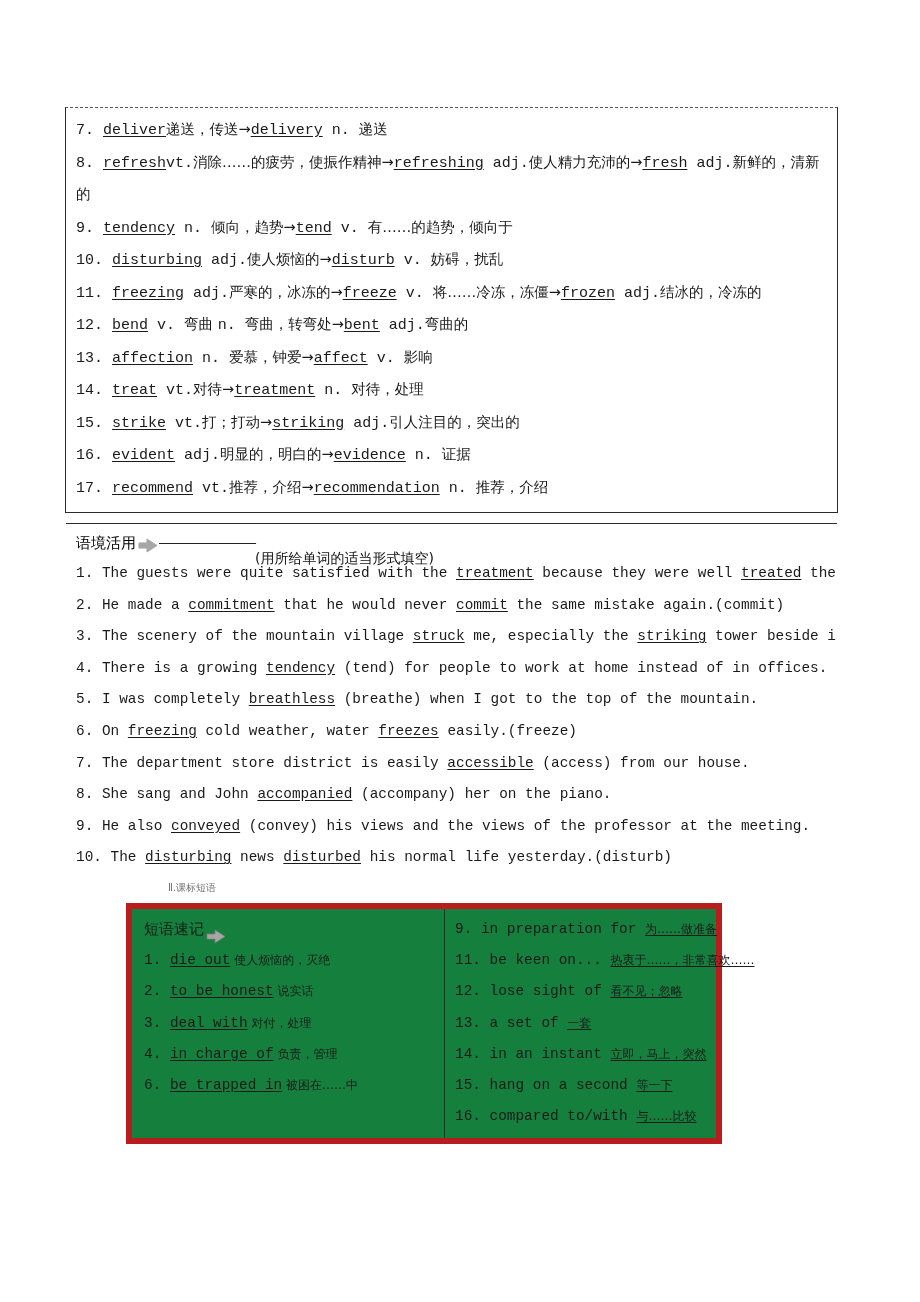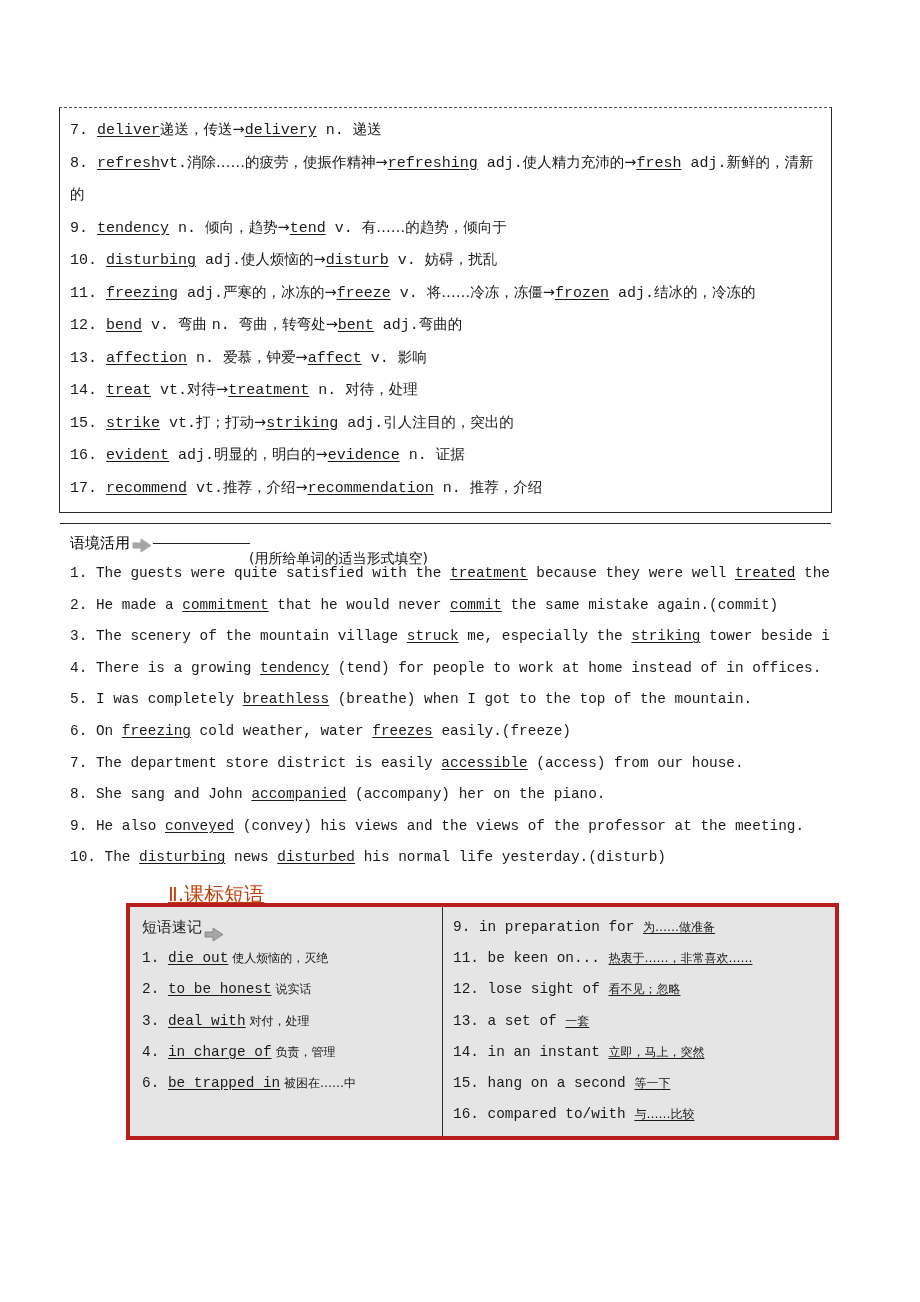--- a/index.html
+++ b/index.html
@@ -19,21 +19,21 @@
   .page {
     position: absolute;
     left: 0; top: 0;
     width: 920px;
     height: 1302px;
   }
 
   
   .word-table {
     position: absolute;
-    left: 59px;
+    left: 65px;
     top: 107px;
     width: 773px;
     box-sizing: border-box;
     border: 1px solid #2b2b2b;
     border-top: 1px dashed #555;
     background: #fff;
   }
 
   .word-list {
     padding: 6px 0 14px 0;
@@ -123,36 +123,35 @@
     padding-left: 10px;
     color: #1a1a1a;
   }
 
   
   .sec2-heading {
     position: absolute;
     left: 168px;
     top: 881px;
     font-family: "DejaVu Sans", "Liberation Sans", sans-serif;
-    font-size: 20px;
-    color: #c2410c;
-    white-space: nowrap;
-    text-decoration: underline;
+    font-size: 10px;
+    color: #737373;
+    white-space: nowrap;
   }
 
   
   .phrase-table {
     position: absolute;
     left: 126px;
     top: 903px;
-    width: 713px;
-    box-sizing: border-box;
-    border: 4px solid #b91c1c;
+    width: 596px;
+    box-sizing: border-box;
+    border: 6px solid #b91c1c;
     display: flex;
-    background: #e5e5e5;
+    background: #15803d;
   }
   .pt-col {
     box-sizing: border-box;
     padding: 5px 0 6px 0;
     flex: 0 0 auto;
   }
   .pt-col.left  { width: 313px; border-right: 1px solid #2b2b2b; }
   .pt-col.right { width: 355px; }
 
   .pt-head {

